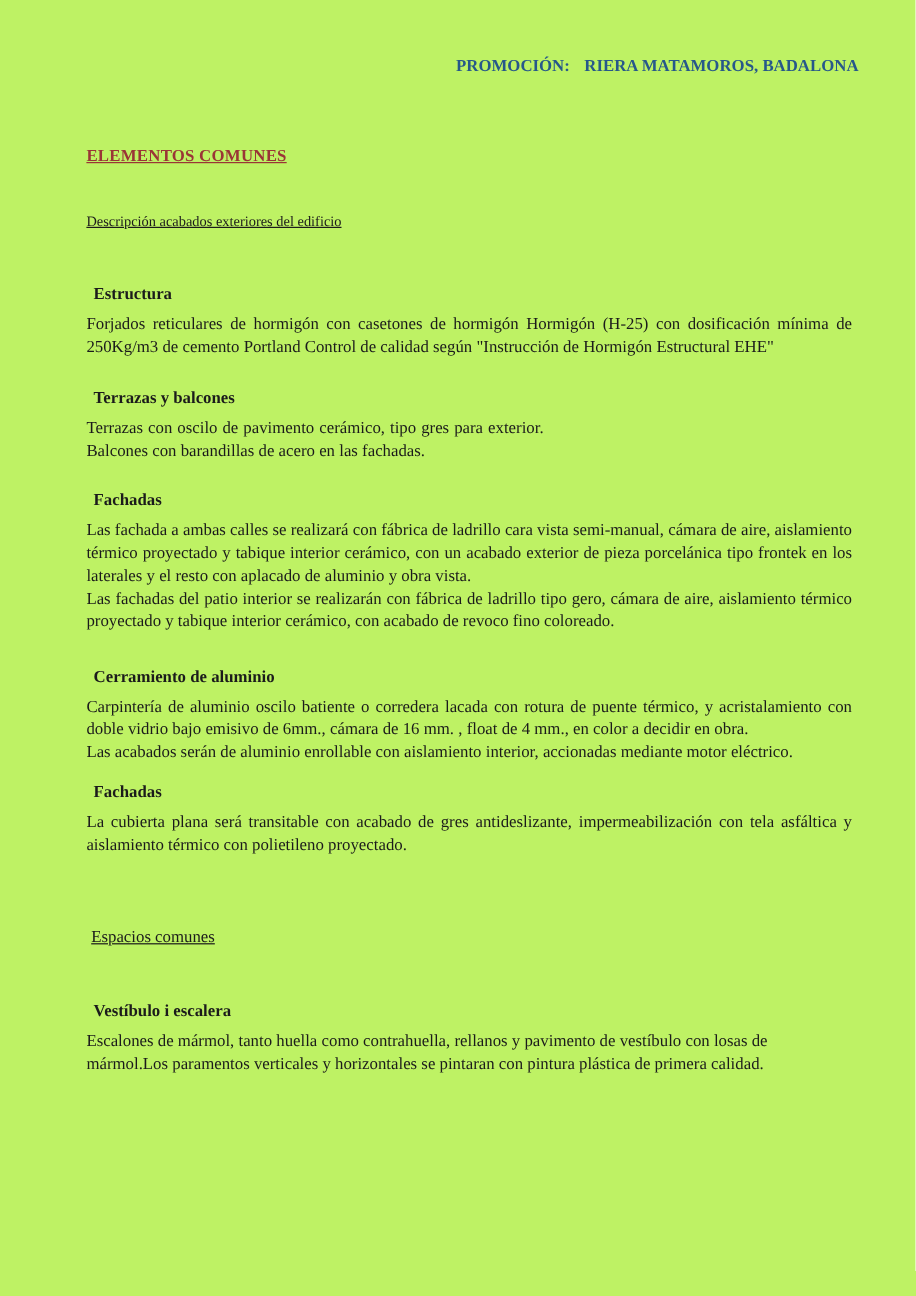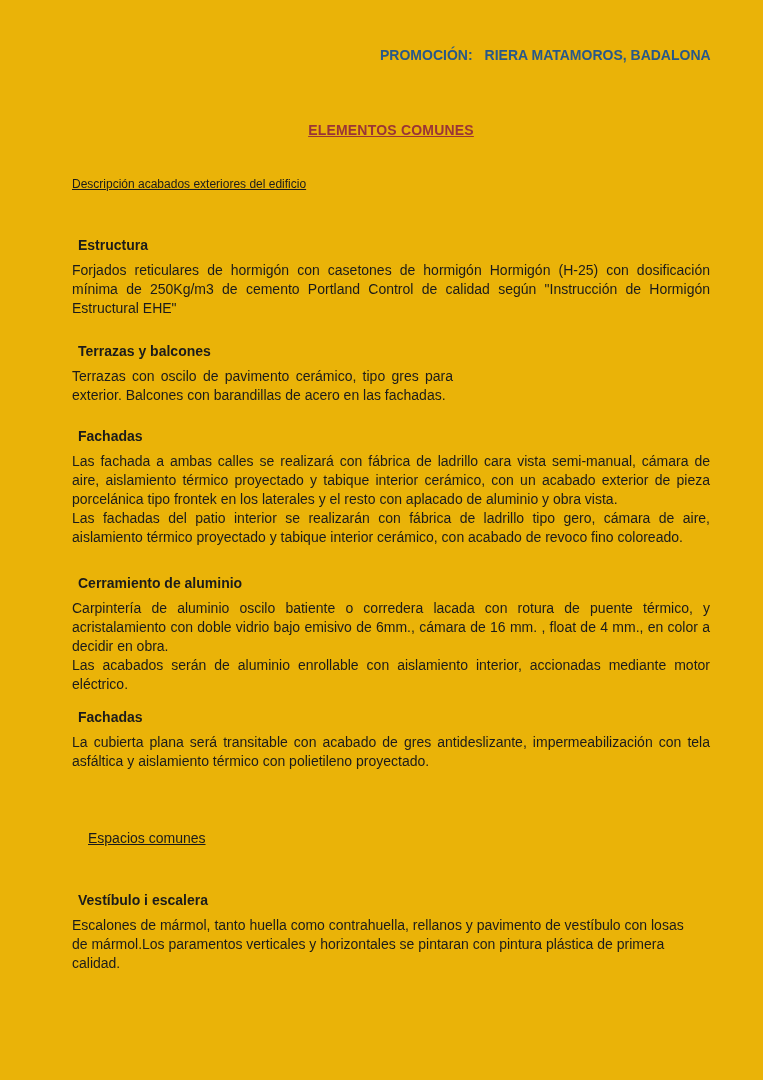--- a/index.html
+++ b/index.html
@@ -4,22 +4,22 @@
 <style>
   html, body {
     margin: 0;
     padding: 0;
     background: #ffffff;
   }
   .page {
     position: relative;
     width: 763px;
     height: 1080px;
-    background: #eab308;
-    font-family: Liberation Sans, sans-serif;
+    background: #bef264;
+    font-family: Liberation Serif, serif;
     font-size: 14px;
     line-height: 19px;
     color: #1b1b1b;
     box-sizing: border-box;
     padding: 46px 53px 0 72px;
     overflow: hidden;
   }
   .promo-line {
     margin-left: 308px;
     font-weight: bold;
@@ -27,21 +27,20 @@
     white-space: nowrap;
   }
   .promo-line .promo-label { margin-right: 12px; }
   .doc-title {
     margin: 56px 0 0 0;
     font-size: 14px;
     font-weight: bold;
     color: #9A3536;
     text-decoration: underline;
     letter-spacing: 0.2px;
-    text-align: center;
   }
   .doc-subtitle {
     margin: 35px 0 0 0;
     font-size: 12px;
     font-weight: normal;
     text-decoration: underline;
   }
   .sec h3 {
     margin: 6px;
     font-size: 14px;
@@ -50,21 +49,21 @@
   .sec p {
     margin: 0;
   }
   .just { text-align: justify; }
   .sec-estructura   { margin-top: 42px; }
   .sec-terrazas     { margin-top: 24px; }
   .sec-terrazas .just { width: 381px; }
   .sec-fachadas     { margin-top: 22px; }
   .sec-cerramiento  { margin-top: 27px; }
   .sec-cubierta     { margin-top: 14px; }
-  .subtitle-common  { margin: 58px 0 0 16px; font-size: 14px; font-weight: normal; text-decoration: underline; }
+  .subtitle-common  { margin: 58px 0 0 4px; font-size: 14px; font-weight: normal; text-decoration: underline; }
   .sec-vestibulo    { margin-top: 43px; }
   .sec-vestibulo p  { width: 630px; }
 </style>
 </head>
 <body>
 
 <div class="page">
 
   <div class="promo-line">
     <span class="promo-label">PROMOCIÓN:</span><span>RIERA MATAMOROS,  BADALONA</span>

